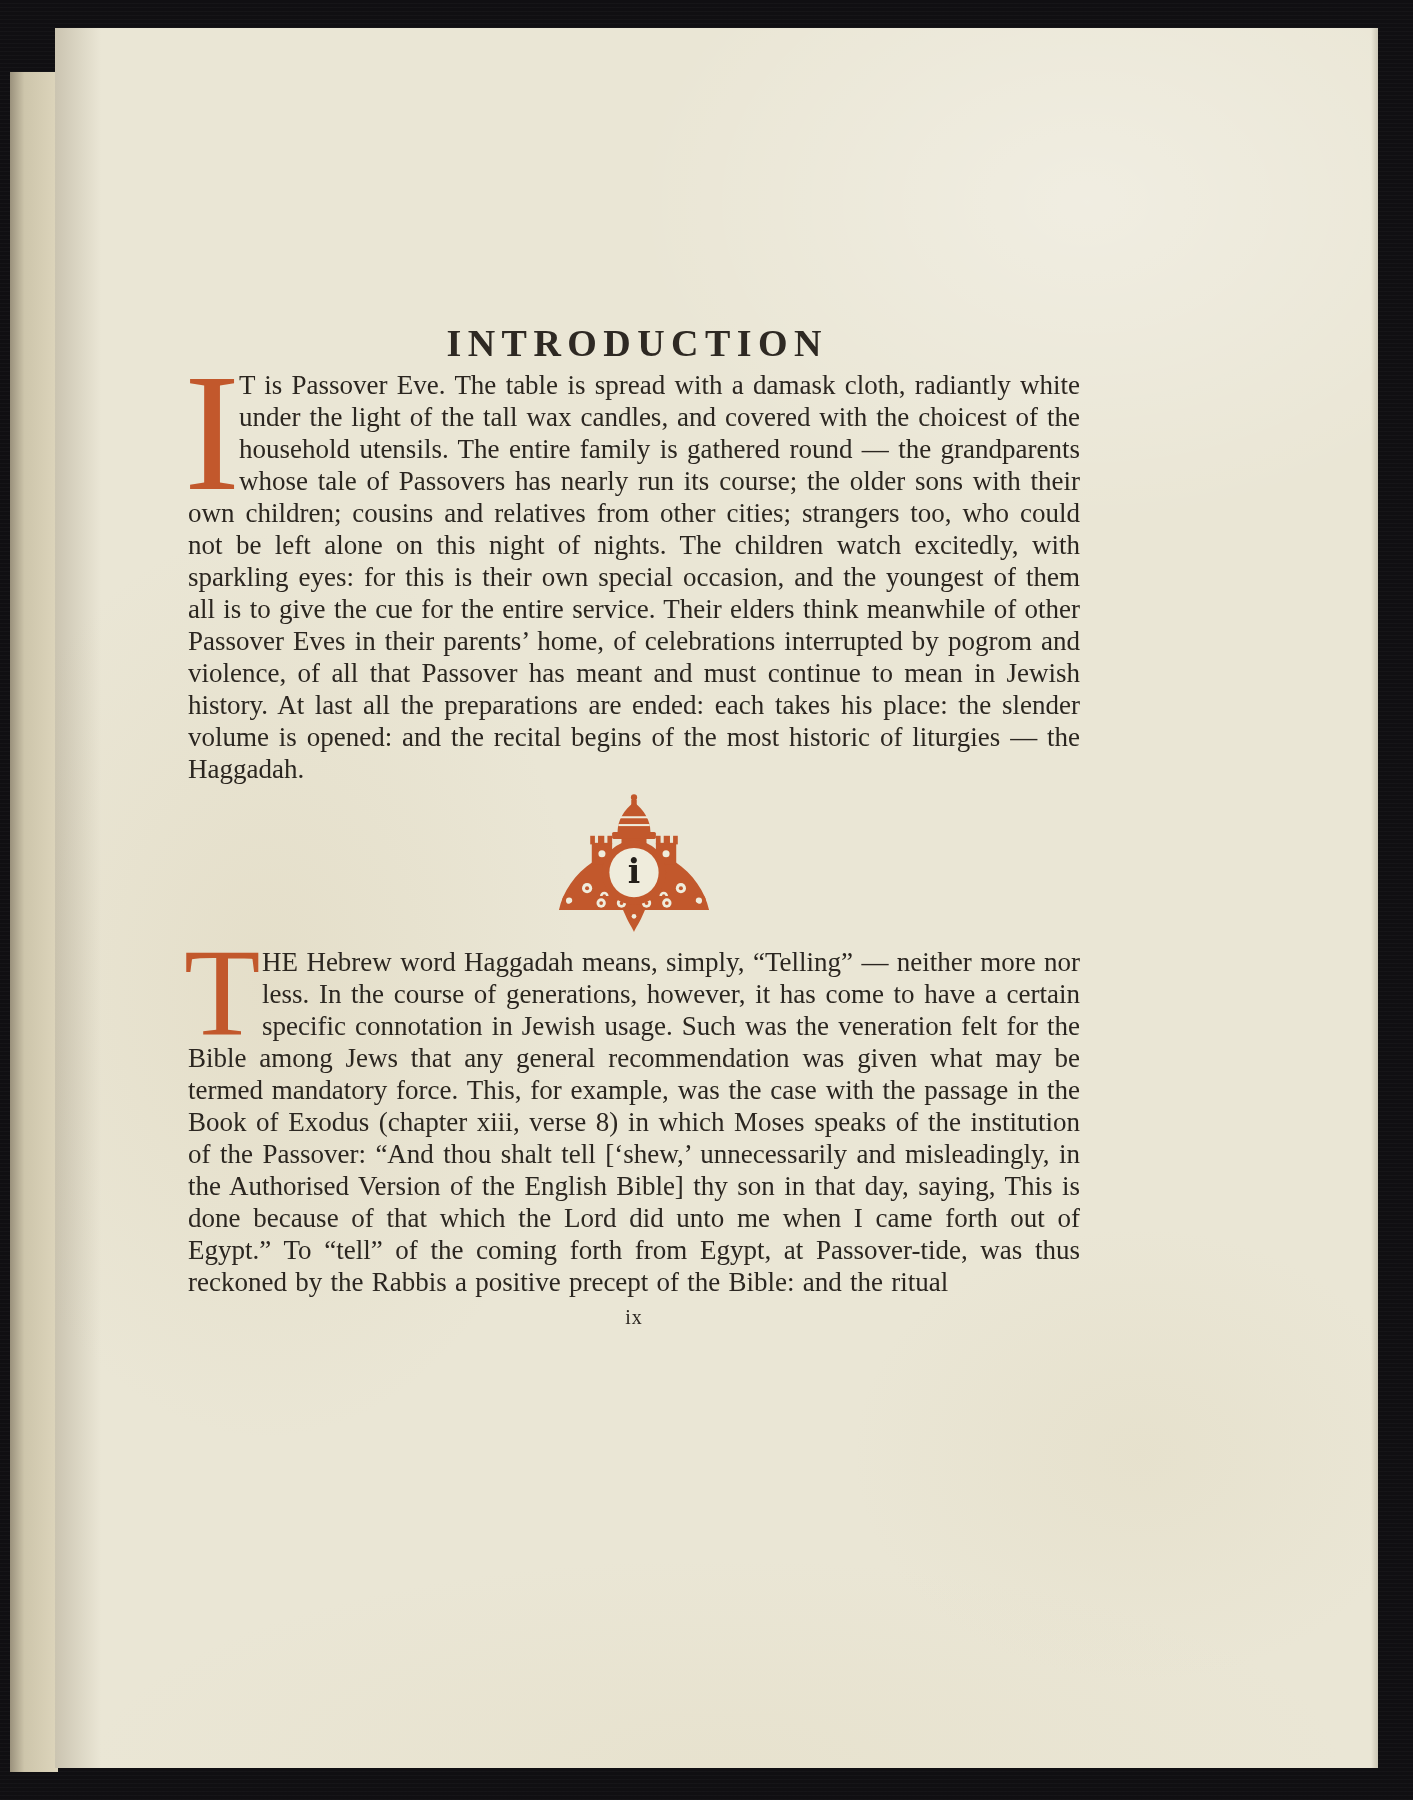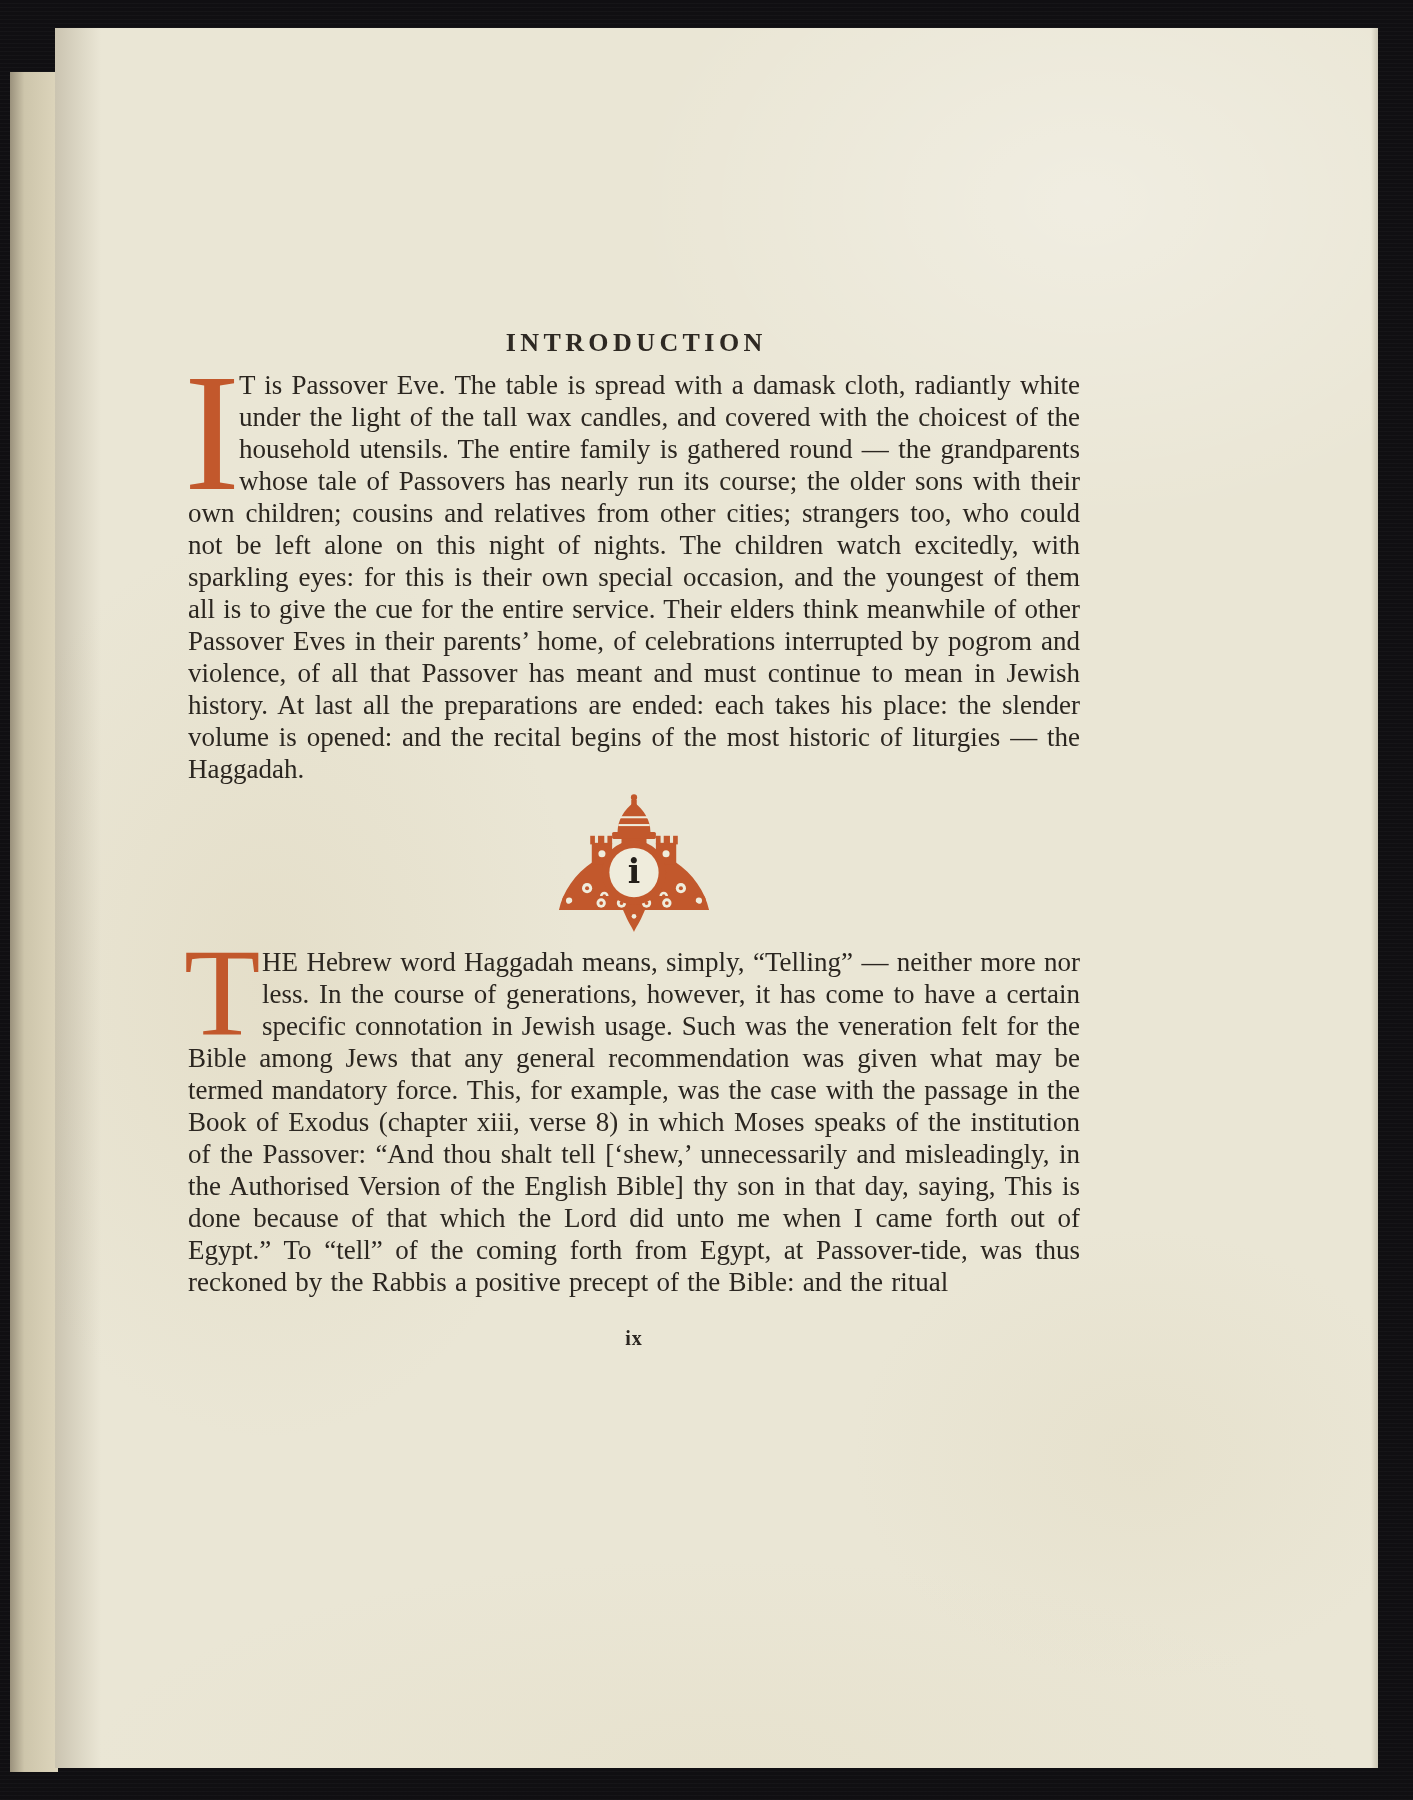--- a/index.html
+++ b/index.html
@@ -38,21 +38,21 @@
   .page::after{ 
     content:"";position:absolute;right:0;top:0;bottom:0;width:7px;
     background:linear-gradient(270deg, rgba(60,50,30,0.18), rgba(60,50,30,0));
   }
   .content{
     position:absolute;left:133px;top:0;width:892px;
     color:#2b2620;
   }
   .title{
     margin:297px 0 0 0;
-    font-size:26px;line-height:36px;font-weight:bold;
+    font-size:38px;line-height:36px;font-weight:bold;
     letter-spacing:0.17em;text-indent:0.17em;
     text-align:center;color:#2e2923;
   }
   .para{
     margin:8px 0 0 0;
     font-size:27px;line-height:32px;
     text-align:justify;
     word-spacing:1.5px;
     color:#2b2620;
   }
@@ -72,23 +72,23 @@
   .ornament-row{
     margin-top:6px;
     text-align:center;
   }
   .ornament{display:inline-block;vertical-align:top;}
   .sec-num{
     font-family:"DejaVu Serif","Liberation Serif",serif;
     font-weight:bold;
   }
   .folio{
-    margin-top:29px;
+    margin-top:8px;
     text-align:center;
-    font-size:20px;font-weight:bold;color:#2b2620;
+    font-size:20px;font-weight:normal;color:#2b2620;
     letter-spacing:1px;
   }
   .clear{clear:both;}
 </style>
 </head>
 <body>
 
 <div class="screen">
   <div class="page-under"></div>
 

